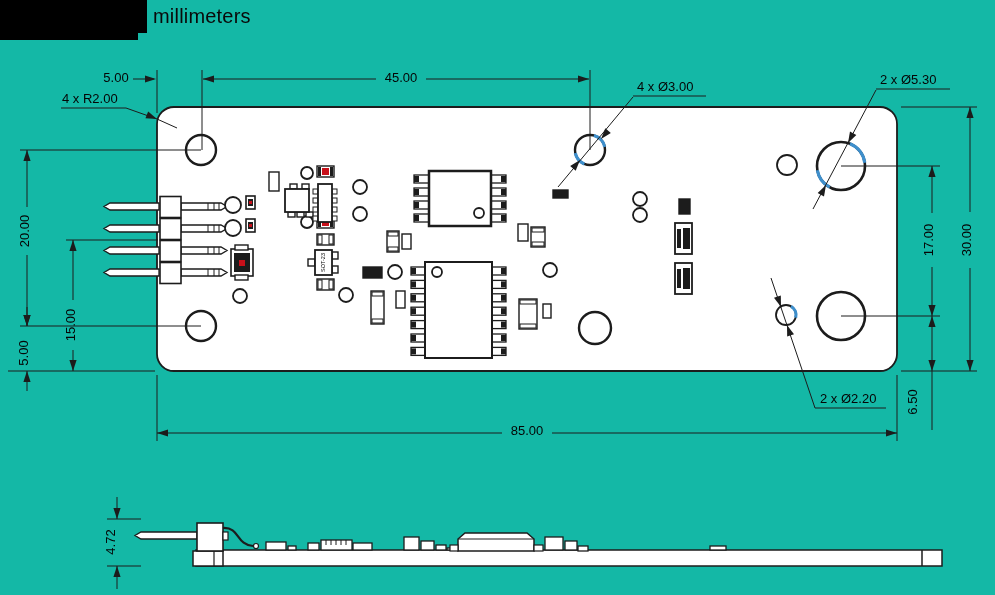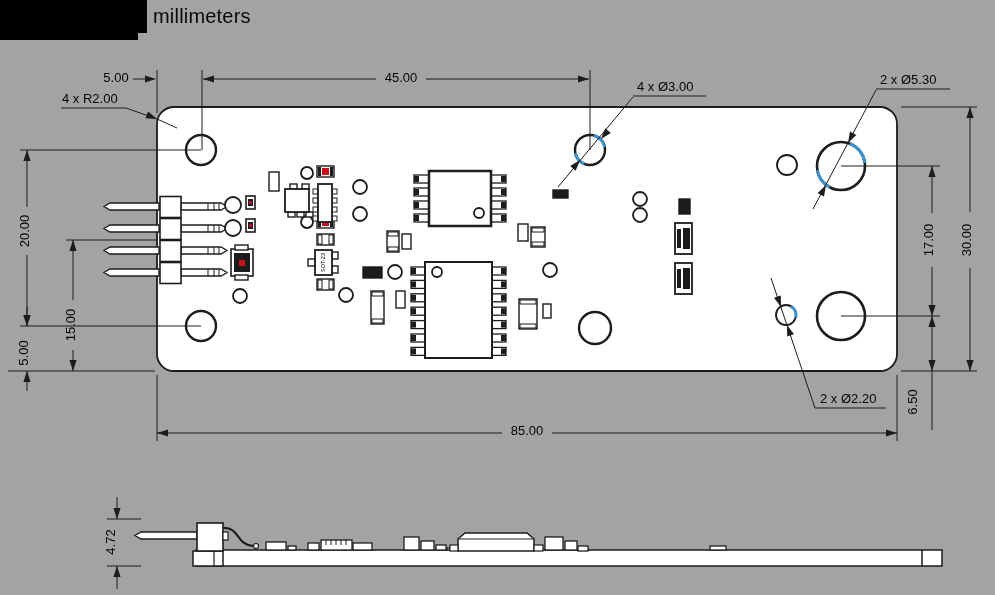--- a/index.html
+++ b/index.html
@@ -1,16 +1,16 @@
 <!DOCTYPE html>
 <html><head>
 <meta charset="utf-8">
 <style>
   html,body{margin:0;padding:0;background:#ffffff;}
-  .page{position:relative;width:995px;height:595px;background:#a3a3a3;overflow:hidden;
+  .page{position:relative;width:995px;height:595px;background:#14b8a6;overflow:hidden;
         font-family:"Liberation Sans","DejaVu Sans",sans-serif;}
   .unit-label{position:absolute;left:153px;top:5px;font-size:20px;color:#0a0a0a;
         letter-spacing:0.2px;}
   svg{position:absolute;left:0;top:0;}
   text{font-family:"Liberation Sans","DejaVu Sans",sans-serif;}
 </style>
 </head>
 <body>
 
 <div class="page">

